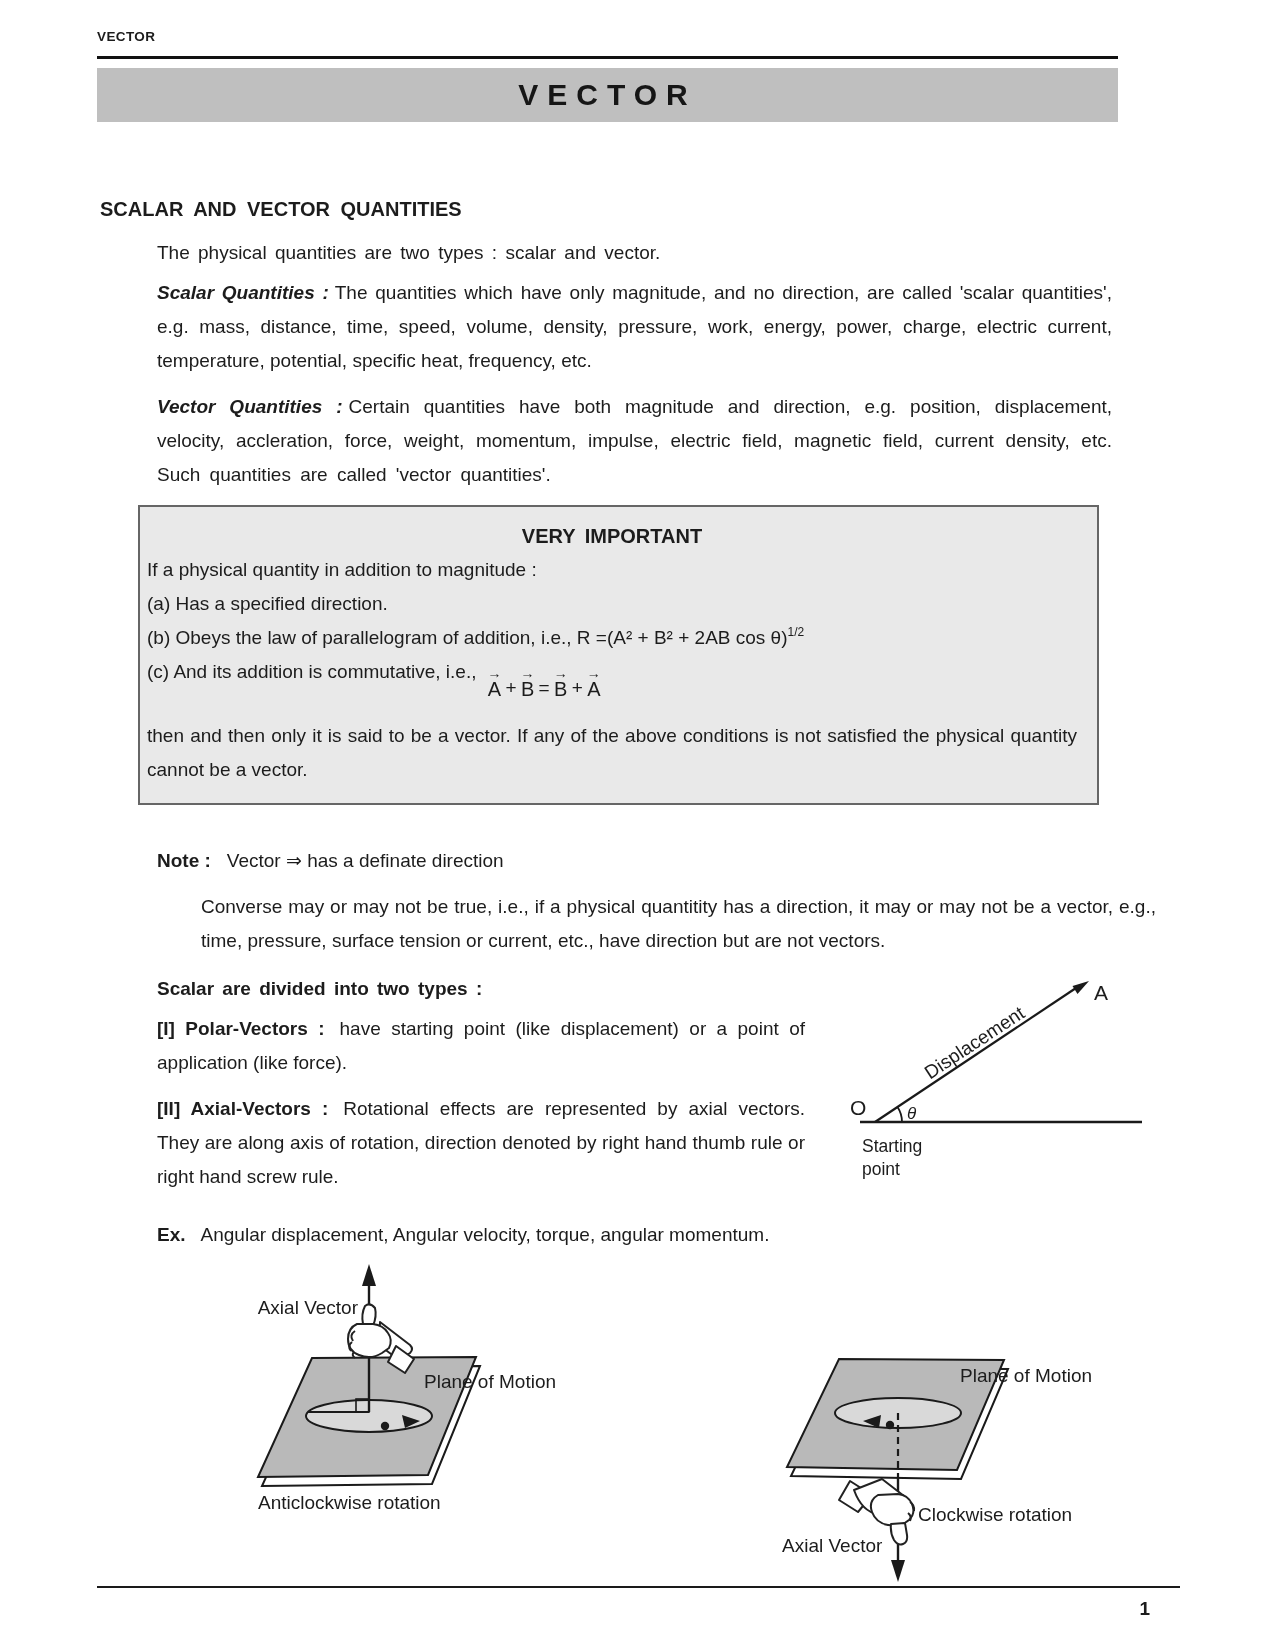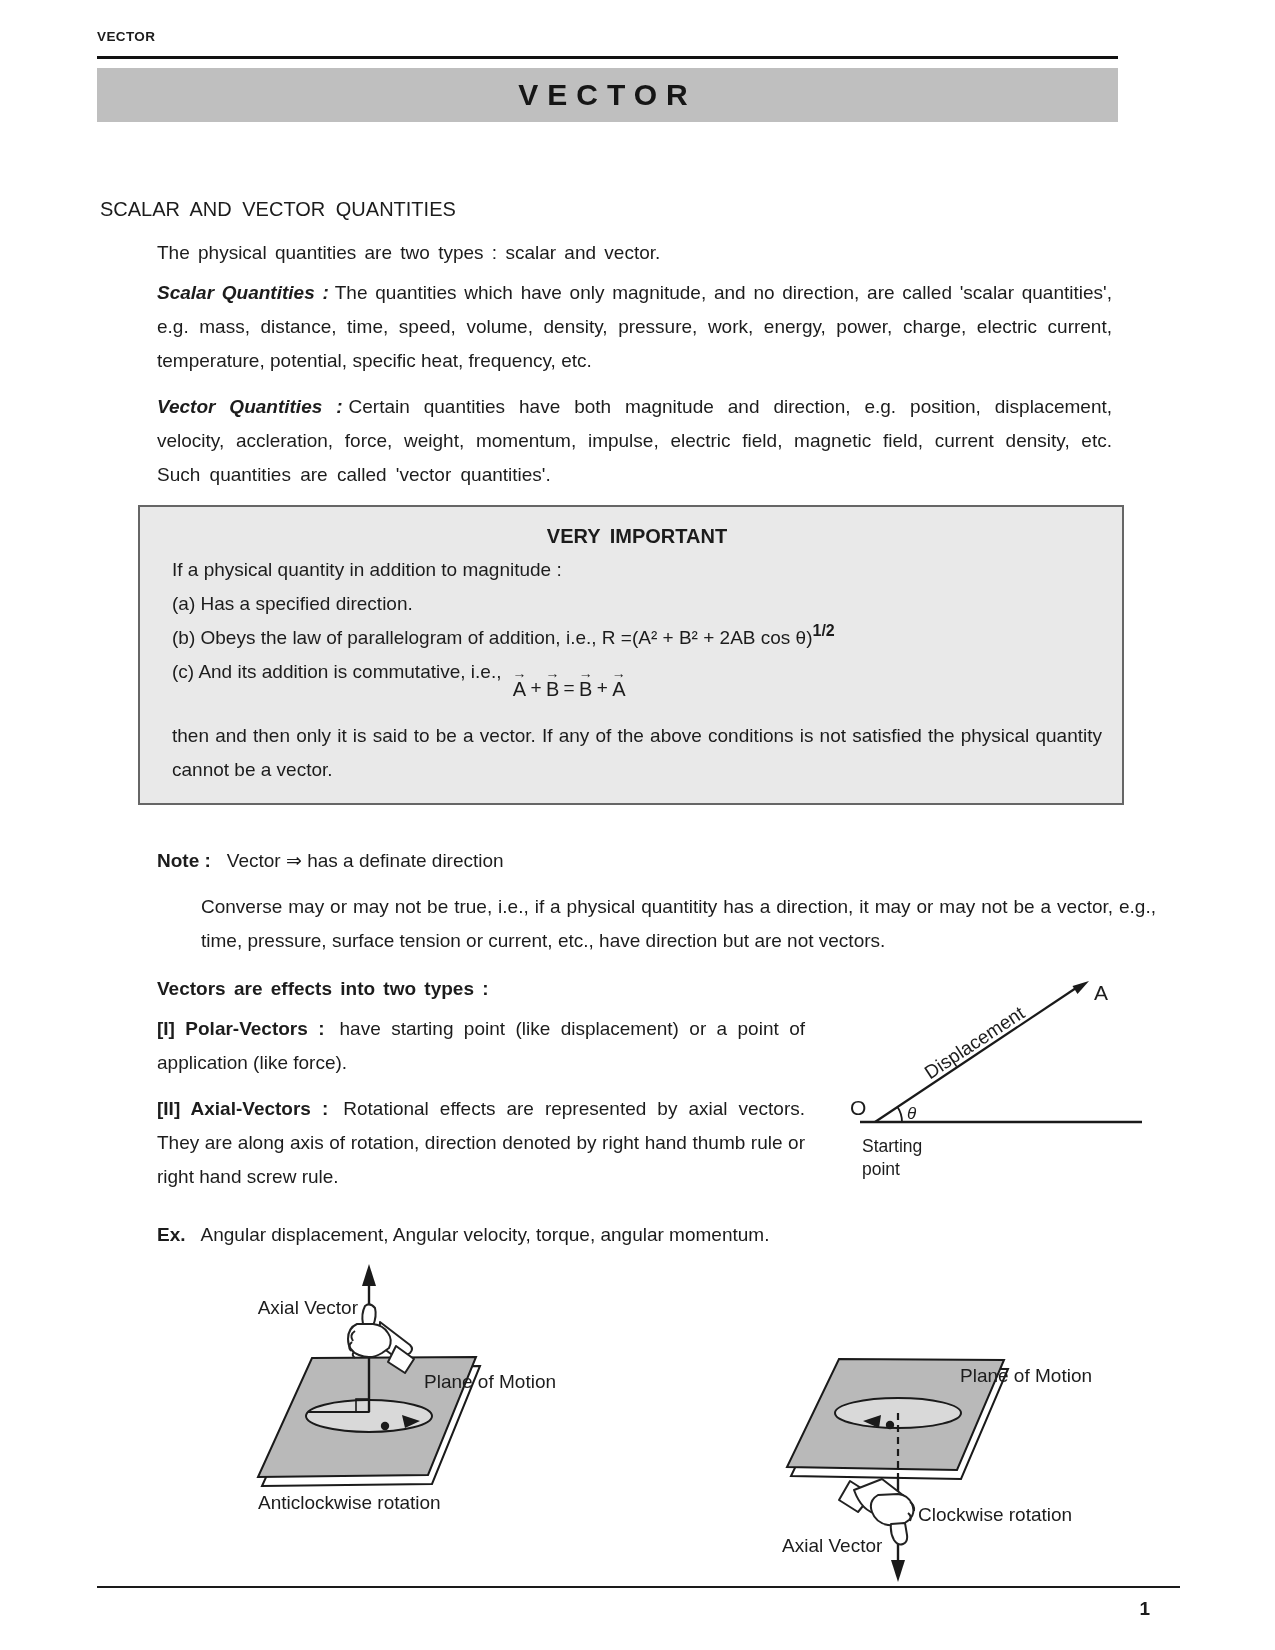--- a/index.html
+++ b/index.html
@@ -15,33 +15,33 @@
     overflow:hidden;
   }
   .abs{position:absolute;}
   
   .hdr-label{top:28px;left:97px;font-size:13.5px;font-weight:bold;line-height:18px;letter-spacing:.4px;}
   .hdr-rule{top:56px;left:97px;width:1021px;height:3px;background:#111;}
   .banner{top:68px;left:97px;width:1021px;height:54px;background:#bfbfbf;
           text-align:center;font-size:30px;font-weight:bold;line-height:54px;
           letter-spacing:9px;color:#161616;}
   
-  .sec-heading{top:192px;left:100px;font-size:20px;font-weight:normal;word-spacing:5px;}
+  .sec-heading{top:192px;left:100px;font-size:20px;font-weight:bold;word-spacing:5px;}
   .p{text-align:justify;}
   .p-intro{top:236px;left:157px;width:955px;word-spacing:3px;}
   .p-scalar{top:276px;left:157px;width:955px;}
   .p-vector{top:390px;left:157px;width:955px;word-spacing:4px;}
   .lead{font-weight:bold;margin-right:6px;font-style:italic;}
   
   .imp-box{top:505px;left:138px;width:930px;background:#e9e9e9;
-           border:2px solid #666;padding:12px 20px 16px 32px;}
+           border:2px solid #666;padding:12px 20px 16px 7px;}
   .imp-title{text-align:center;font-weight:bold;font-size:20px;word-spacing:4px;}
   .imp-line{}
   .imp-close{margin-top:20px;text-align:justify;}
-  sup.half{font-size:16px;line-height:0;vertical-align:8px;font-weight:bold;}
+  sup.half{font-size:12px;line-height:0;vertical-align:8px;}
   
   .eqwrap{display:inline-flex;align-items:flex-end;margin-left:10px;}
   .vec{display:inline-flex;flex-direction:column;align-items:center;line-height:1;margin:0 1px;}
   .vec .arr{font-size:14px;line-height:11px;}
   .vec .ltr{font-size:20px;line-height:20px;}
   .eq-op{font-size:19px;line-height:22px;margin:0 3px;}
   
   .p-note{top:844px;left:157px;width:955px;}
   .note-lead{font-weight:bold;margin-right:16px;text-align:center;}
   .p-converse{top:890px;left:157px;width:955px;margin-left:44px;}
@@ -106,21 +106,21 @@
         </span>
     </div>
     <div class="imp-close">then and then only it is said to be a vector. If any of the above conditions is not satisfied the physical quantity cannot be a vector.</div>
   </div>
 
   <div class="abs p-note">
     <span class="note-lead">Note :</span><span>Vector ⇒ has a definate direction</span>
   </div>
   <div class="abs p p-converse">Converse may or may not be true, i.e., if a physical quantitity has a direction, it may or may not be a vector, e.g., time, pressure, surface tension or current, etc., have direction but are not vectors.</div>
 
-  <div class="abs p-types">Vectors are effects into two types :</div>
+  <div class="abs p-types">Scalar are divided into two types :</div>
   <div class="abs p p-polar">
     <span class="lead8">[I] Polar-Vectors :</span><span>have starting point (like displacement) or a point of application (like force).</span>
   </div>
   <div class="abs p p-axial">
     <span class="lead8">[II] Axial-Vectors :</span><span>Rotational effects are represented by axial vectors. They are along axis of rotation, direction denoted by right hand thumb rule or right hand screw rule.</span>
   </div>
   <div class="abs p-example">
     <span class="lead8">Ex.</span><span>Angular displacement, Angular velocity, torque, angular momentum.</span>
   </div>
 

